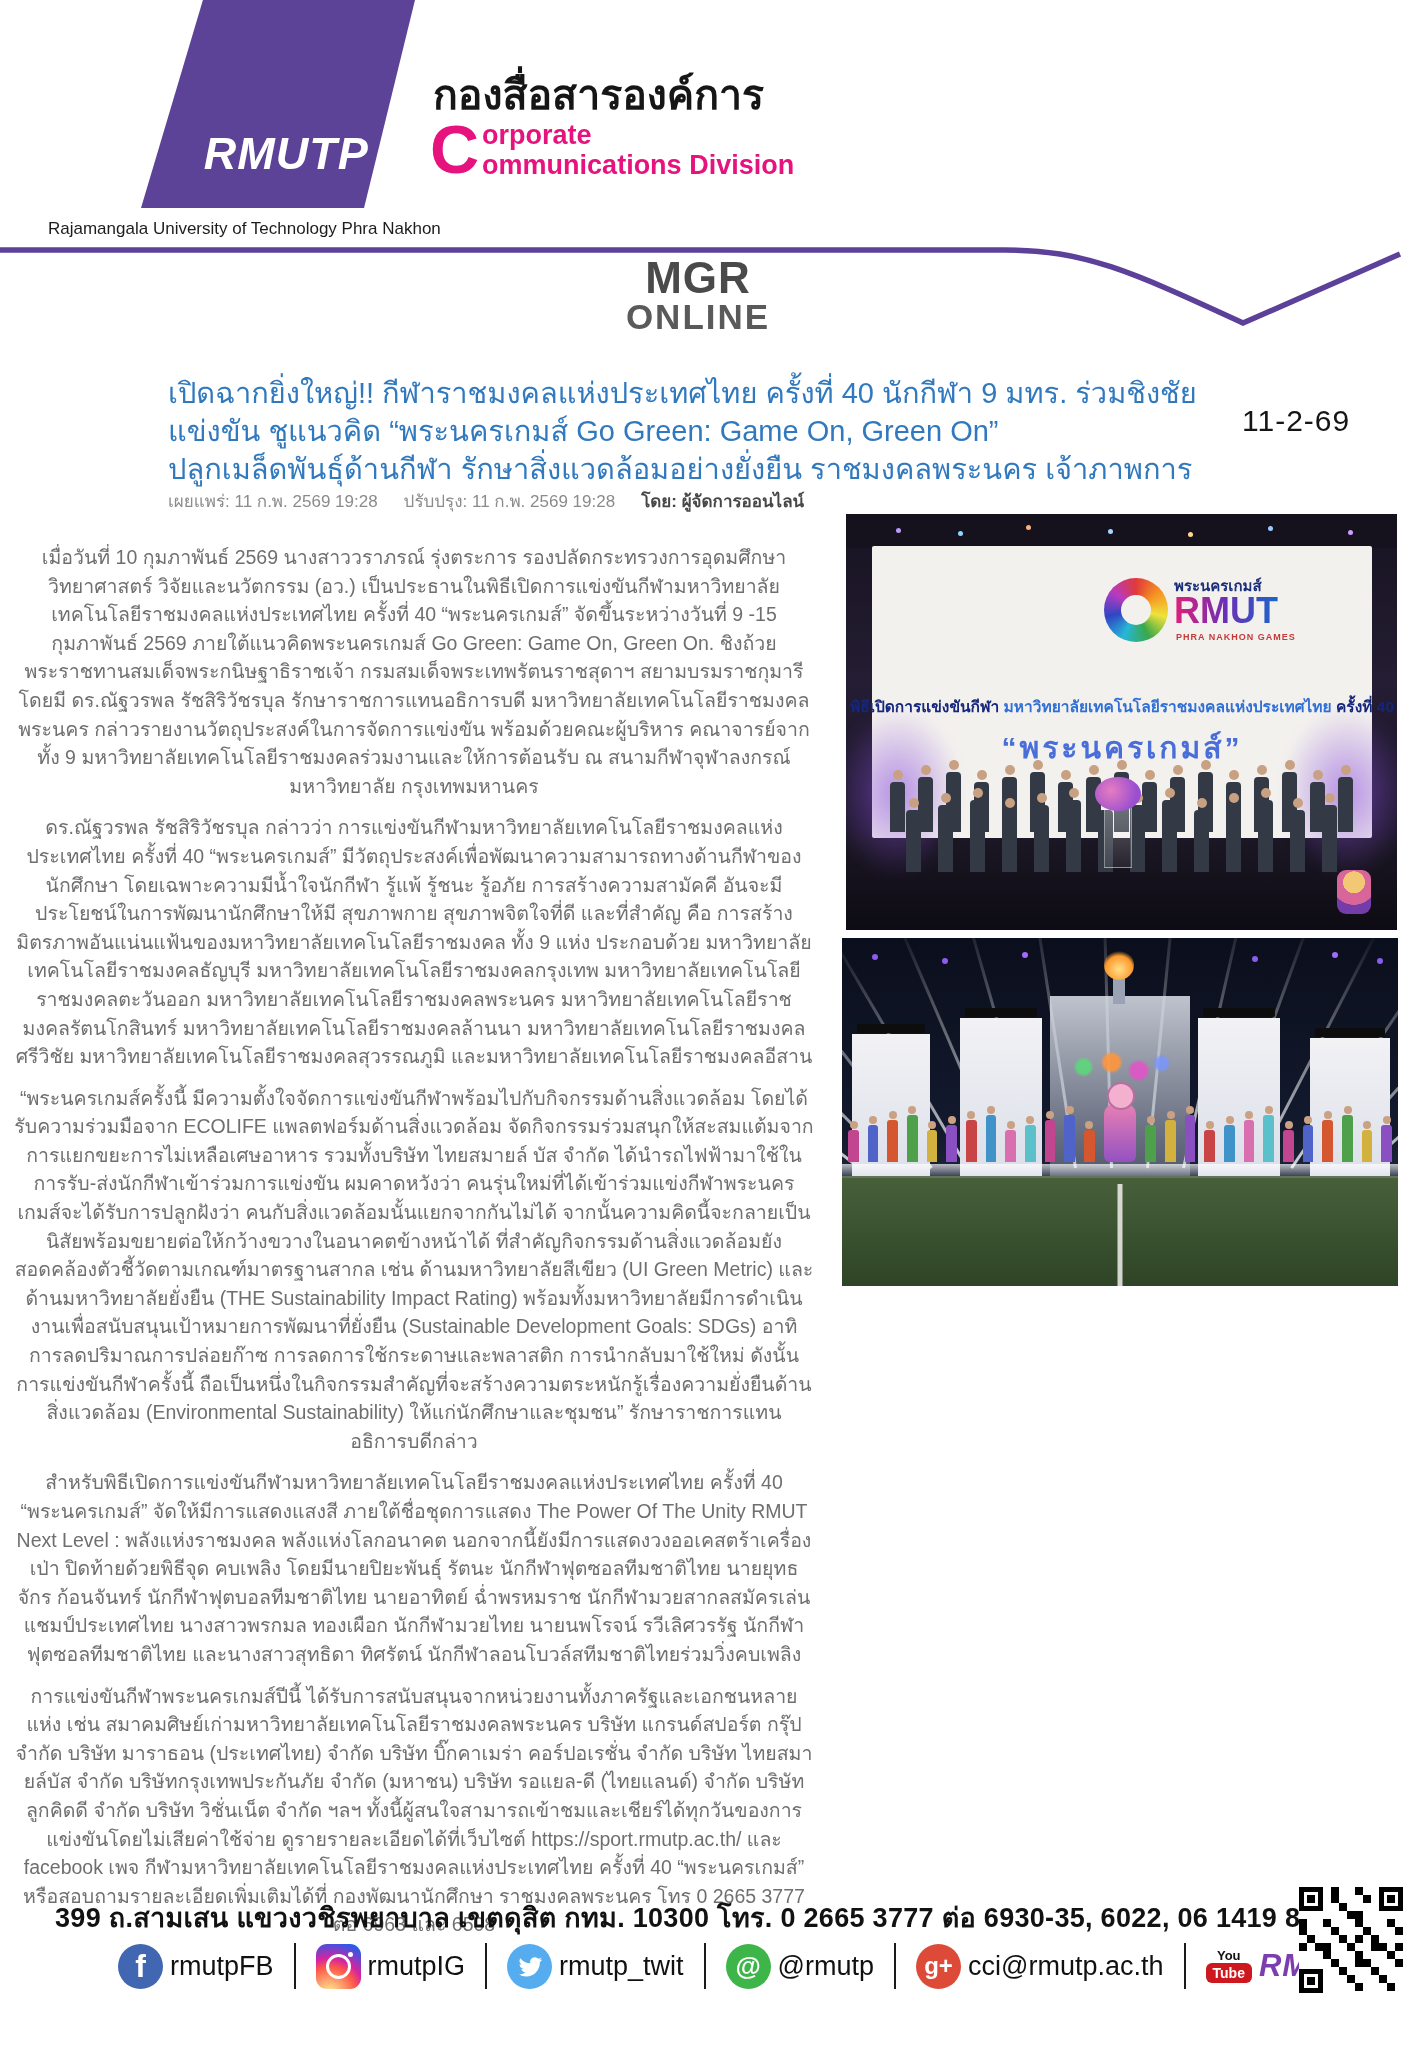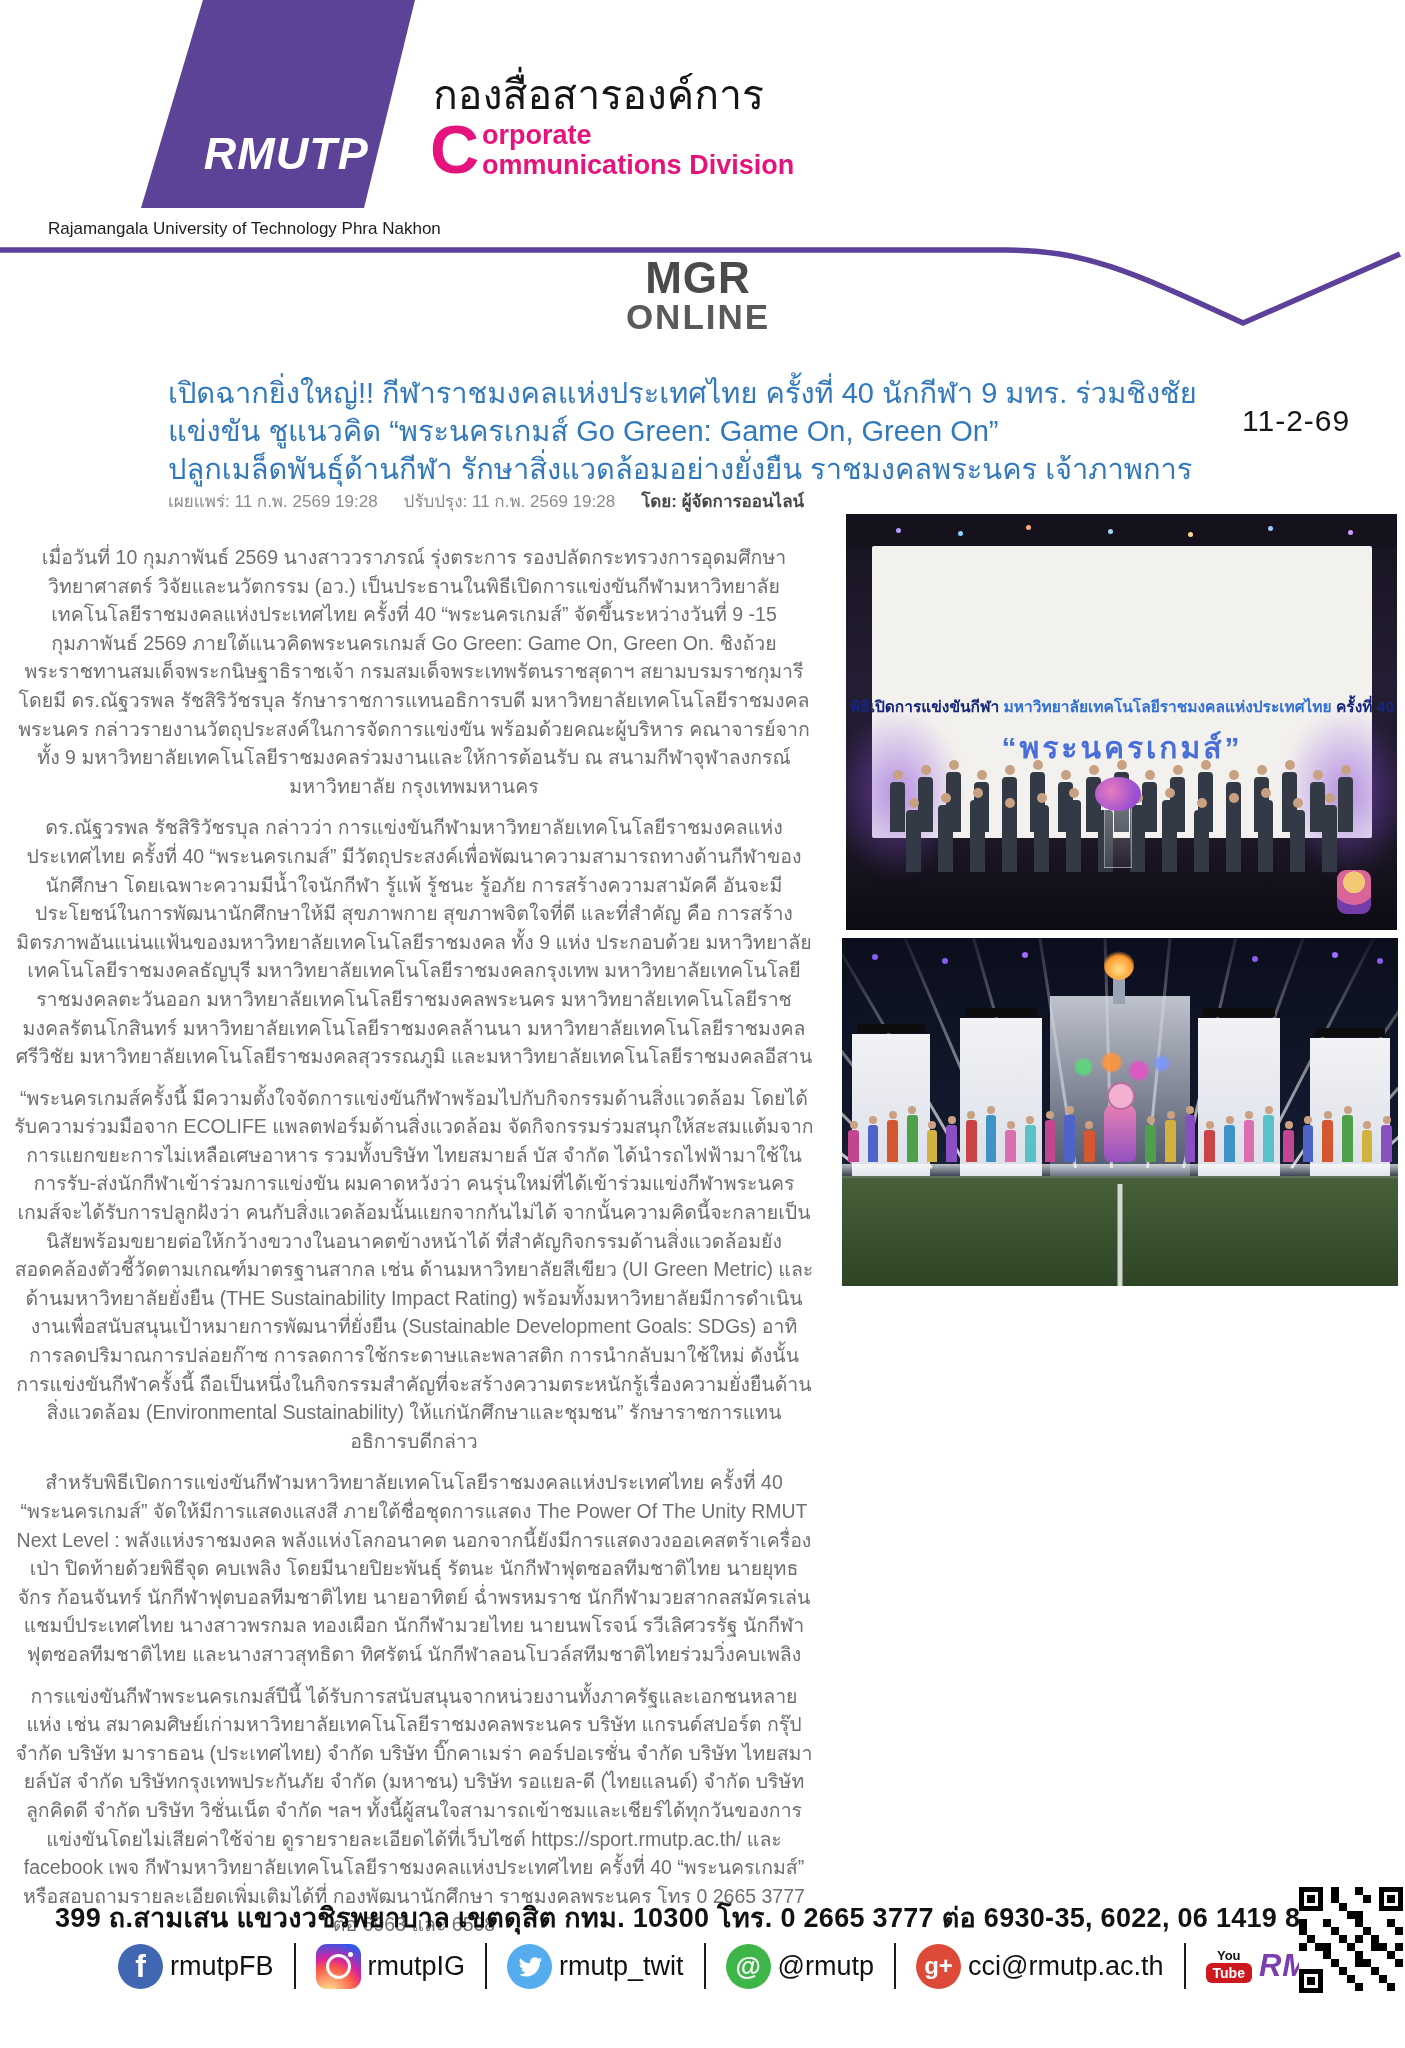--- a/index.html
+++ b/index.html
@@ -5,21 +5,21 @@
   html,body{margin:0;padding:0;background:#e8e8e8;}
   .page{position:relative;width:1405px;height:2048px;background:#ffffff;overflow:hidden;
         font-family:"Liberation Sans","DejaVu Sans",sans-serif;margin:0 auto;}
   .abs{position:absolute;}
 
   
   .logo-par{left:141px;top:0;width:274px;height:208px;background:#5C4397;
             clip-path:polygon(22.6% 0,100% 0,81.4% 100%,0 100%);}
   .logo-par span{position:absolute;left:53%;top:128px;transform:translateX(-50%);
             color:#fff;font-size:45px;font-weight:700;font-style:italic;letter-spacing:1px;}
-  .org-thai{left:433px;top:62px;font-size:41px;font-weight:400;color:#161616;}
+  .org-thai{left:433px;top:62px;font-size:41px;font-weight:700;color:#161616;}
   .org-en{left:430px;top:118px;display:flex;color:#E6127D;align-items:flex-start;}
   .big-c{font-size:68px;font-weight:700;line-height:62px;}
   .org-en-lines{display:flex;flex-direction:column;font-size:27px;font-weight:600;line-height:30px;margin-left:3px;margin-top:2px;}
   .univ-en{left:48px;top:219px;font-size:17px;color:#1d1d1d;}
   .rule-swoosh{left:0;top:243px;width:1405px;height:95px;}
 
   .mgr-logo{left:598px;top:258px;width:200px;text-align:center;}
   .mgr-l1{font-size:44px;font-weight:700;color:#4a4a4a;line-height:40px;letter-spacing:1px;}
   .mgr-l2{font-size:35px;font-weight:700;color:#5a5a5a;line-height:37px;letter-spacing:2px;}
 
@@ -167,20 +167,26 @@
     <p>ดร.ณัฐวรพล รัชสิริวัชรบุล กล่าวว่า การแข่งขันกีฬามหาวิทยาลัยเทคโนโลยีราชมงคลแห่งประเทศไทย ครั้งที่ 40 “พระนครเกมส์” มีวัตถุประสงค์เพื่อพัฒนาความสามารถทางด้านกีฬาของนักศึกษา โดยเฉพาะความมีน้ำใจนักกีฬา รู้แพ้ รู้ชนะ รู้อภัย การสร้างความสามัคคี อันจะมีประโยชน์ในการพัฒนานักศึกษาให้มี สุขภาพกาย สุขภาพจิตใจที่ดี และที่สำคัญ คือ การสร้างมิตรภาพอันแน่นแฟ้นของมหาวิทยาลัยเทคโนโลยีราชมงคล ทั้ง 9 แห่ง ประกอบด้วย มหาวิทยาลัยเทคโนโลยีราชมงคลธัญบุรี มหาวิทยาลัยเทคโนโลยีราชมงคลกรุงเทพ มหาวิทยาลัยเทคโนโลยีราชมงคลตะวันออก มหาวิทยาลัยเทคโนโลยีราชมงคลพระนคร มหาวิทยาลัยเทคโนโลยีราชมงคลรัตนโกสินทร์ มหาวิทยาลัยเทคโนโลยีราชมงคลล้านนา มหาวิทยาลัยเทคโนโลยีราชมงคลศรีวิชัย มหาวิทยาลัยเทคโนโลยีราชมงคลสุวรรณภูมิ และมหาวิทยาลัยเทคโนโลยีราชมงคลอีสาน</p>
     <p>“พระนครเกมส์ครั้งนี้ มีความตั้งใจจัดการแข่งขันกีฬาพร้อมไปกับกิจกรรมด้านสิ่งแวดล้อม โดยได้รับความร่วมมือจาก ECOLIFE แพลตฟอร์มด้านสิ่งแวดล้อม จัดกิจกรรมร่วมสนุกให้สะสมแต้มจากการแยกขยะการไม่เหลือเศษอาหาร รวมทั้งบริษัท ไทยสมายล์ บัส จำกัด ได้นำรถไฟฟ้ามาใช้ในการรับ-ส่งนักกีฬาเข้าร่วมการแข่งขัน ผมคาดหวังว่า คนรุ่นใหม่ที่ได้เข้าร่วมแข่งกีฬาพระนครเกมส์จะได้รับการปลูกฝังว่า คนกับสิ่งแวดล้อมนั้นแยกจากกันไม่ได้ จากนั้นความคิดนี้จะกลายเป็นนิสัยพร้อมขยายต่อให้กว้างขวางในอนาคตข้างหน้าได้ ที่สำคัญกิจกรรมด้านสิ่งแวดล้อมยังสอดคล้องตัวชี้วัดตามเกณฑ์มาตรฐานสากล เช่น ด้านมหาวิทยาลัยสีเขียว (UI Green Metric) และด้านมหาวิทยาลัยยั่งยืน (THE Sustainability Impact Rating) พร้อมทั้งมหาวิทยาลัยมีการดำเนินงานเพื่อสนับสนุนเป้าหมายการพัฒนาที่ยั่งยืน (Sustainable Development Goals: SDGs) อาทิ การลดปริมาณการปล่อยก๊าซ การลดการใช้กระดาษและพลาสติก การนำกลับมาใช้ใหม่ ดังนั้นการแข่งขันกีฬาครั้งนี้ ถือเป็นหนึ่งในกิจกรรมสำคัญที่จะสร้างความตระหนักรู้เรื่องความยั่งยืนด้านสิ่งแวดล้อม (Environmental Sustainability) ให้แก่นักศึกษาและชุมชน” รักษาราชการแทนอธิการบดีกล่าว</p>
     <p>สำหรับพิธีเปิดการแข่งขันกีฬามหาวิทยาลัยเทคโนโลยีราชมงคลแห่งประเทศไทย ครั้งที่ 40 “พระนครเกมส์” จัดให้มีการแสดงแสงสี ภายใต้ชื่อชุดการแสดง The Power Of The Unity RMUT Next Level : พลังแห่งราชมงคล พลังแห่งโลกอนาคต นอกจากนี้ยังมีการแสดงวงออเคสตร้าเครื่องเป่า ปิดท้ายด้วยพิธีจุด คบเพลิง โดยมีนายปิยะพันธุ์ รัตนะ นักกีฬาฟุตซอลทีมชาติไทย นายยุทธจักร ก้อนจันทร์ นักกีฬาฟุตบอลทีมชาติไทย นายอาทิตย์ ฉ่ำพรหมราช นักกีฬามวยสากลสมัครเล่นแชมป์ประเทศไทย นางสาวพรกมล ทองเผือก นักกีฬามวยไทย นายนพโรจน์ รวีเลิศวรรัฐ นักกีฬาฟุตซอลทีมชาติไทย และนางสาวสุทธิดา ทิศรัตน์ นักกีฬาลอนโบวล์สทีมชาติไทยร่วมวิ่งคบเพลิง</p>
     <p>การแข่งขันกีฬาพระนครเกมส์ปีนี้ ได้รับการสนับสนุนจากหน่วยงานทั้งภาครัฐและเอกชนหลายแห่ง เช่น สมาคมศิษย์เก่ามหาวิทยาลัยเทคโนโลยีราชมงคลพระนคร บริษัท แกรนด์สปอร์ต กรุ๊ป จำกัด บริษัท มาราธอน (ประเทศไทย) จำกัด บริษัท บิ๊กคาเมร่า คอร์ปอเรชั่น จำกัด บริษัท ไทยสมายล์บัส จำกัด บริษัทกรุงเทพประกันภัย จำกัด (มหาชน) บริษัท รอแยล-ดี (ไทยแลนด์) จำกัด บริษัท ลูกคิดดี จำกัด บริษัท วิชั่นเน็ต จำกัด ฯลฯ ทั้งนี้ผู้สนใจสามารถเข้าชมและเชียร์ได้ทุกวันของการแข่งขันโดยไม่เสียค่าใช้จ่าย ดูรายรายละเอียดได้ที่เว็บไซต์ https://sport.rmutp.ac.th/ และ facebook เพจ กีฬามหาวิทยาลัยเทคโนโลยีราชมงคลแห่งประเทศไทย ครั้งที่ 40 “พระนครเกมส์” หรือสอบถามรายละเอียดเพิ่มเติมได้ที่ กองพัฒนานักศึกษา ราชมงคลพระนคร โทร 0 2665 3777 ต่อ 6963 และ 6508</p>
   </div>
 
   <div class="abs photo-stage">
     <div class="abs truss"></div>
     <div class="abs truss-dots"></div>
     <div class="abs screen">
+      <div class="abs sc-logo">
+        <div class="abs swirl"></div>
+        <div class="abs sc-logo-thai">พระนครเกมส์</div>
+        <div class="abs sc-logo-en">RMUT</div>
+        <div class="abs sc-logo-sub">PHRA NAKHON GAMES</div>
+      </div>
       <div class="abs sc-text">
         <span class="t1">พิธีเปิดการแข่งขันกีฬา</span>
         <span class="t2">มหาวิทยาลัยเทคโนโลยีราชมงคลแห่งประเทศไทย</span>
         <span class="t3">ครั้งที่ 40</span>
       </div>
       <div class="abs sc-quote">“พระนครเกมส์”</div>
     </div>
     <div class="abs stage-floor"></div>
     <div class="abs glow" style="left:-14px;bottom:52px;"></div>
     <div class="abs glow" style="right:-14px;bottom:52px;"></div>

